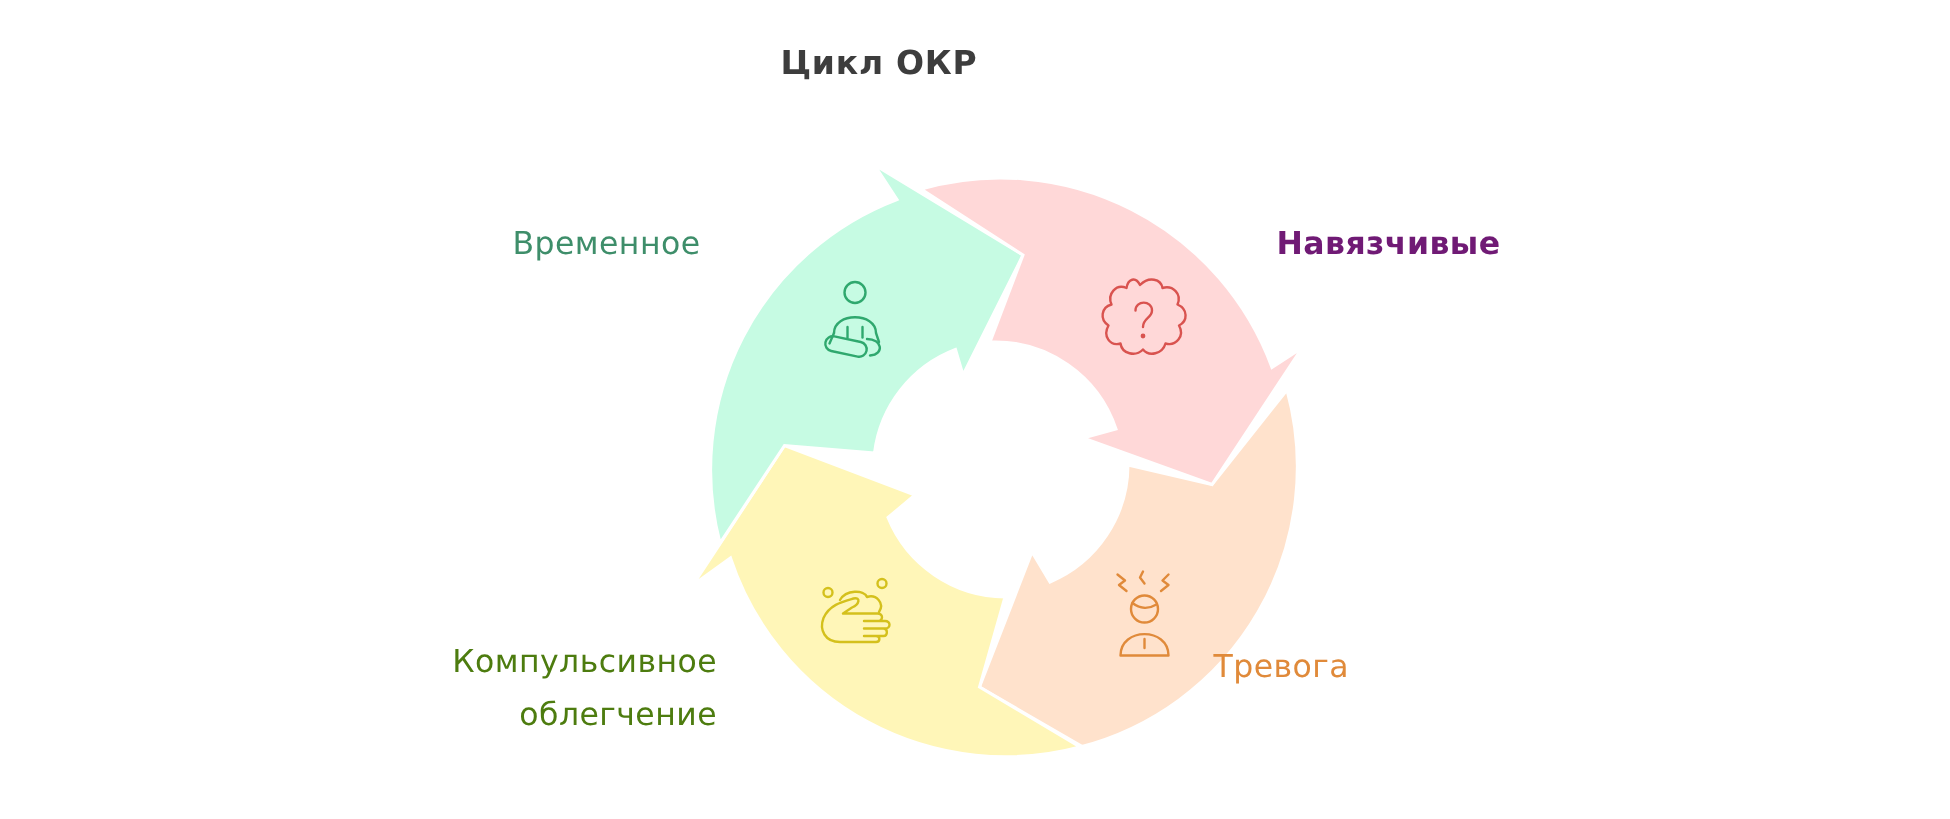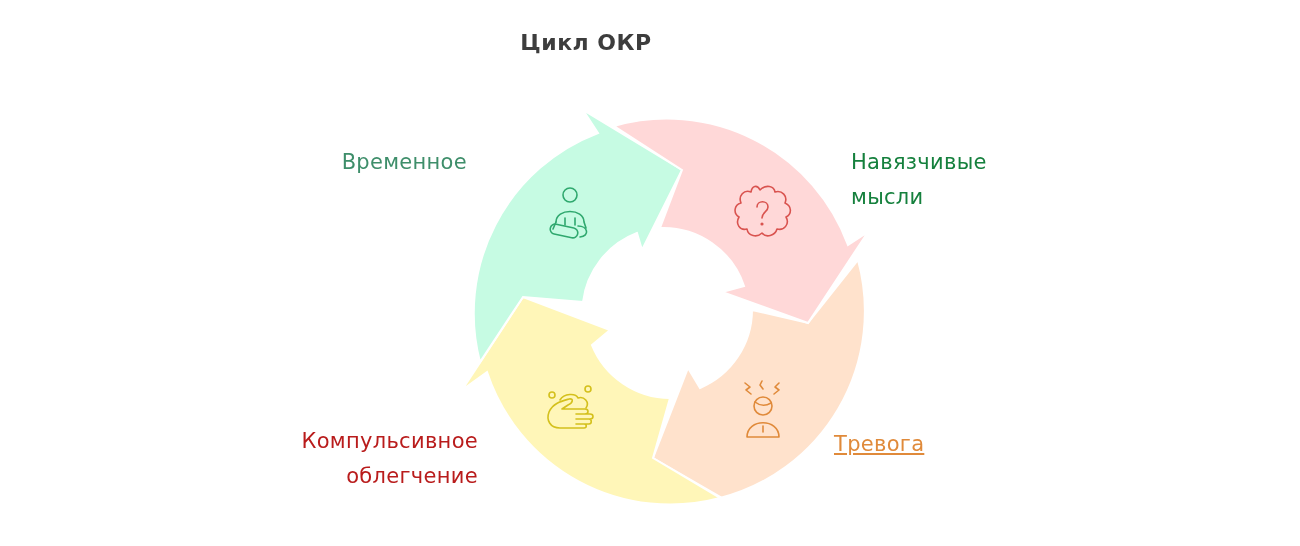--- a/index.html
+++ b/index.html
@@ -5,21 +5,21 @@
   html, body { margin: 0; padding: 0; background: #ffffff; }
   body { width: 1300px; height: 546px; position: relative; overflow: hidden;
          font-family: "DejaVu Sans", sans-serif; }
   .title { position: absolute; left: 0; width: 1172px; top: 30px; text-align: center;
            font-size: 22px; font-weight: bold; color: #3d3d3d; letter-spacing: 0.5px; }
   .diagram { position: absolute; left: 0; top: 0; }
   .label { position: absolute; font-size: 21px; line-height: 35px; letter-spacing: 0.3px; }
   .label span { display: block; }
   .lbl-relief { left: 300px; top: 145px; width: 167px; text-align: right; }
   .lbl-thoughts { left: 851px; top: 145px; text-align: left; }
-  .lbl-anxiety { left: 834px; top: 427px; text-align: center; text-decoration: underline; }
+  .lbl-anxiety { left: 809px; top: 427px; text-align: center; }
   .lbl-compulsive { left: 240px; top: 424px; width: 238px; text-align: right; }
 </style>
 </head>
 <body>
 
 <div class="title">Цикл ОКР</div>
 
 <svg class="diagram" width="1300" height="546" viewBox="0 0 1300 546">
 
   <path d="M 858 260 A 193 193 0 0 1 720 498 L 748 513 L 653 458 L 688 368 L 700 388 A 85 85 0 0 0 752 310 L 808 323 Z" fill="#ffe2cc" stroke="#ffffff" stroke-width="2" stroke-linejoin="miter"></path>
@@ -60,23 +60,22 @@
     <circle cx="552" cy="395" r="3"></circle>
     <circle cx="588" cy="389" r="3"></circle>
     <path d="M 560 400 C 564 393, 576 393, 578 398 C 584 396, 590 402, 586 408"></path>
     <path d="M 549 412 C 553 403, 562 401, 569 399 C 574 398, 573 403, 568 405 L 562 409 L 585 409 C 589 409, 589 414, 585 414 L 576 414 L 590 414 C 594 414, 594 419, 590 419 L 576 419 L 589 419 C 592 419, 592 424, 589 424 L 576 424 L 584 424 C 587 424, 587 428, 584 428 L 560 428 C 550 428, 546 420, 549 412 Z"></path>
   </g>
 </svg>
 
 <div class="label lbl-relief" style="color:#3e8e6a;">
   <span>Временное</span>
 </div>
-<div class="label lbl-thoughts" style="color:#15803d;">
+<div class="label lbl-thoughts" style="color:#701a75;font-weight:bold;">
   <span>Навязчивые</span>
-  <span>мысли</span>
 </div>
 <div class="label lbl-anxiety" style="color:#e08a3a;">
   <span>Тревога</span>
 </div>
-<div class="label lbl-compulsive" style="color:#b91c1c;">
+<div class="label lbl-compulsive" style="color:#4d7c0f;">
   <span>Компульсивное</span>
   <span>облегчение</span>
 </div>
 
 </body></html>

